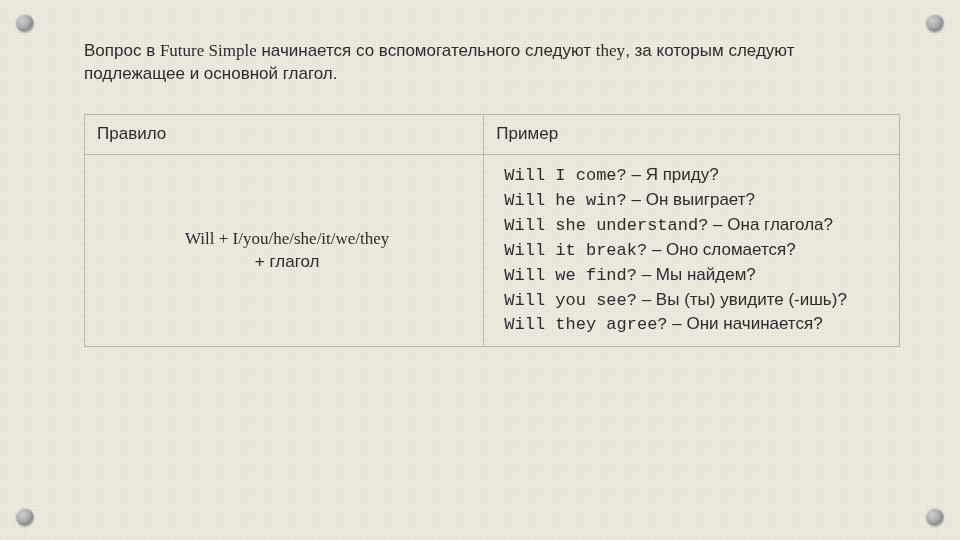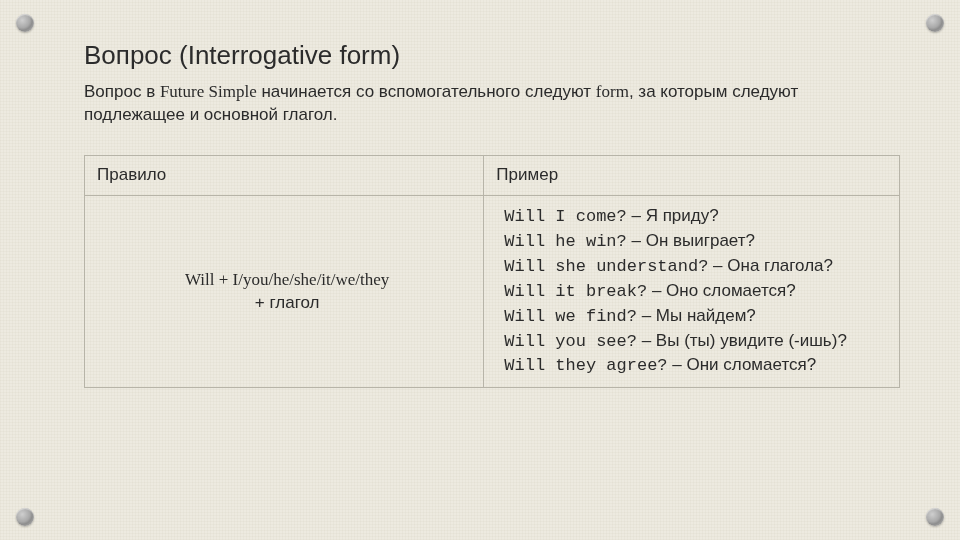--- a/index.html
+++ b/index.html
@@ -67,41 +67,40 @@
 </style>
 </head>
 <body>
 
 <div class="corner tl"></div>
 <div class="corner tr"></div>
 <div class="corner bl"></div>
 <div class="corner br"></div>
 
 <div class="content">
-  <h1>Вопрос (Interrogative form)</h1>
   <p class="intro">
-    <span>Вопрос в </span><span class="mono">Future Simple</span><span> начинается со вспомогательного следуют </span><span class="mono">form</span><span>, за которым следуют подлежащее и основной глагол.</span>
+    <span>Вопрос в </span><span class="mono">Future Simple</span><span> начинается со вспомогательного следуют </span><span class="mono">they</span><span>, за которым следуют подлежащее и основной глагол.</span>
   </p>
 
   <table>
     <tbody>
         <tr>
       <th>Правило</th>
       <th>Пример</th>
     </tr>
     <tr>
       <td class="rule-cell">
         <span class="mono">Will + I/you/he/she/it/we/they</span><br>
         <span>+ глагол</span>
       </td>
       <td class="example-cell">
         <div class="ex-line"><span class="mono">Will I come?</span><span> – Я приду?</span></div>
         <div class="ex-line"><span class="mono">Will he win?</span><span> – Он выиграет?</span></div>
         <div class="ex-line"><span class="mono">Will she understand?</span><span> – Она глагола?</span></div>
         <div class="ex-line"><span class="mono">Will it break?</span><span> – Оно сломается?</span></div>
         <div class="ex-line"><span class="mono">Will we find?</span><span> – Мы найдем?</span></div>
         <div class="ex-line"><span class="mono">Will you see?</span><span> – Вы (ты) увидите (-ишь)?</span></div>
-        <div class="ex-line"><span class="mono">Will they agree?</span><span> – Они сломается?</span></div>
+        <div class="ex-line"><span class="mono">Will they agree?</span><span> – Они начинается?</span></div>
       </td>
     </tr>
   </tbody>
     </table>
 </div>
 
 </body></html>

